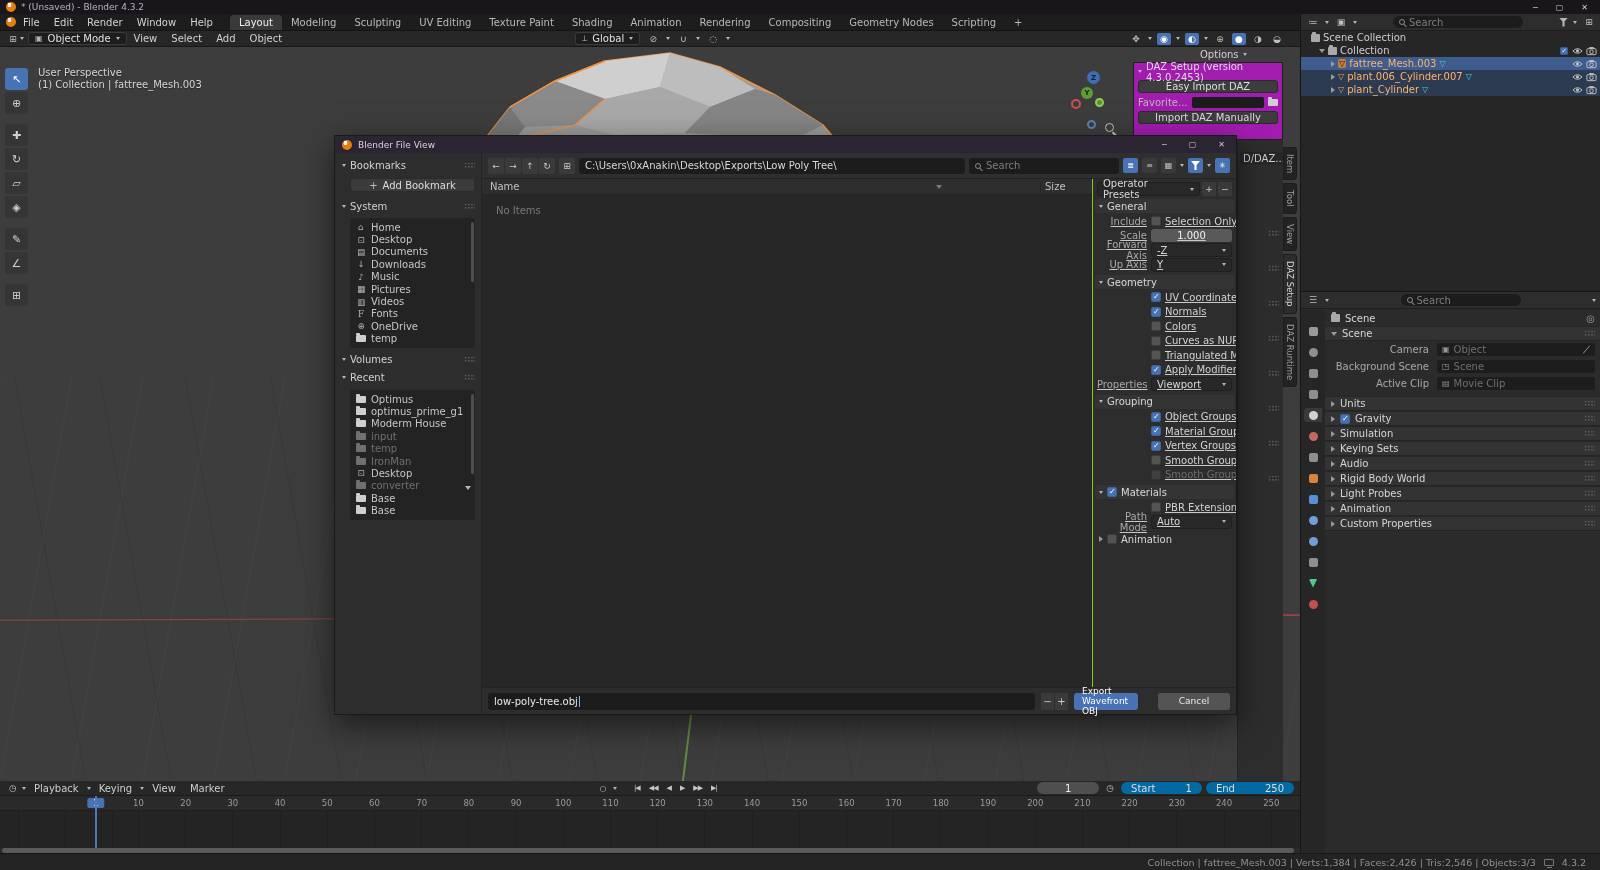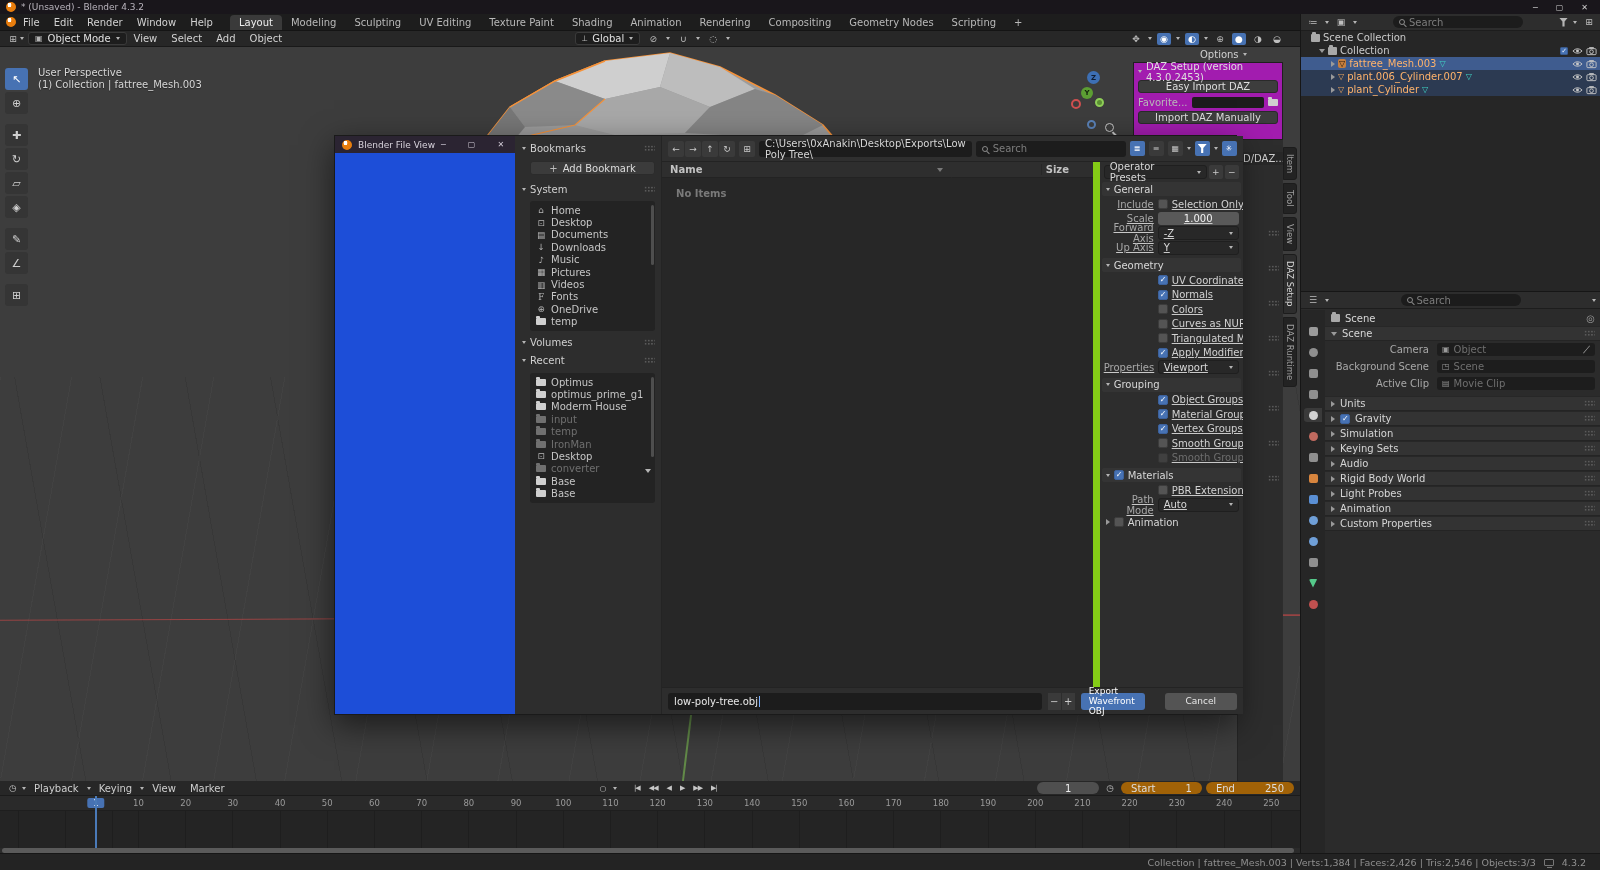--- a/index.html
+++ b/index.html
@@ -110,39 +110,39 @@
   .pr-field .ficon{font-size:8px;color:#9a9a9a;}
 
   
   .timeline{position:absolute;left:0;top:781px;width:1300px;height:72px;background:#242424;}
   .tl-header{height:15px;background:#272727;display:flex;align-items:center;padding:0 6px;gap:2px;border-bottom:1px solid #1b1b1b;}
   .tl-menu{padding:0 6px;color:#cecece;}
   .tl-center{position:absolute;left:596px;top:1px;display:flex;align-items:center;gap:3px;}
   .tbtn{color:#c6c6c6;font-size:7px;letter-spacing:-1px;padding:1px 3px;border-radius:2px;}
   .tl-right{margin-left:auto;display:flex;align-items:center;gap:4px;}
   .tl-field{background:#4f4f4f;border-radius:7px;height:12px;display:flex;align-items:center;justify-content:center;padding:0 10px;color:#f0f0f0;gap:5px;}
-  .tl-field.dark{background:#a16207;color:#ddd;gap:30px;}
+  .tl-field.dark{background:#0369a1;color:#ddd;gap:30px;}
   .tl-ruler{position:relative;height:15px;background:#2a2a2a;border-bottom:1px solid #1e1e1e;}
   .tl-tick{position:absolute;top:2px;transform:translateX(-50%);color:#9a9a9a;font-size:8.5px;}
   .tl-tick.current{background:#4772b3;color:#fff;border-radius:2px;padding:0 6px;}
   .tl-body{position:relative;height:37px;background:#242424;
      background-image:repeating-linear-gradient(90deg,#1e1e1e 0 1px,transparent 1px 47.2px);
      background-position-x:138px;}
   .playhead{position:absolute;left:95px;top:-15px;width:2px;height:52px;background:#4a7ab8;}
   .tl-scroll{height:5px;background:#2a2a2a;position:relative;}
   .tl-scroll .thumb{position:absolute;left:2px;top:0;width:1292px;height:5px;background:#5a5a5a;border-radius:3px;}
   .tl-collapse{position:absolute;right:2px;top:36px;color:#888;font-size:8px;}
 
   
   .statusbar{position:absolute;left:0;top:853px;width:1600px;height:17px;background:#232323;display:flex;align-items:center;justify-content:flex-end;gap:8px;padding:0 14px;color:#8f8f8f;font-size:9.5px;border-top:1px solid #161616;}
   .net-icon{width:10px;height:7px;border:1px solid #777;border-radius:1px;position:relative;}
   .net-icon::after{content:"";position:absolute;left:2px;bottom:-3px;width:5px;height:1px;background:#777;}
 
   
-  .dialog{position:absolute;left:334px;top:135px;width:903px;height:580px;display:flex;flex-direction:row;background:#1d4ed8;box-shadow:0 10px 30px rgba(0,0,0,.55);border:1px solid #1a1a1a;z-index:50;}
+  .dialog{position:absolute;left:334px;top:135px;width:903px;height:580px;display:flex;flex-direction:column;background:#bef264;box-shadow:0 10px 30px rgba(0,0,0,.55);border:1px solid #1a1a1a;z-index:50;}
   .dlg-title{height:17px;background:#2b2432;display:flex;align-items:center;gap:6px;padding:0 7px;color:#d8d3dc;font-size:9px;flex:none;}
   .dlg-ctrl{margin-left:auto;display:flex;gap:22px;align-items:center;color:#cfc9d4;font-size:8px;padding-right:4px;}
   .blogo{width:10px;height:10px;border-radius:50%;background:radial-gradient(circle at 35% 30%,#ffffff 0 20%,#e87d0d 22% 75%,#9c5409 78%);flex:none;}
   .dlg-body{flex:1;display:flex;min-height:0;}
   .dlg-sidebar{width:147px;background:#2d2d2d;border-right:1px solid #242424;padding:6px 6px 4px 7px;display:flex;flex-direction:column;gap:6px;position:relative;}
   .sb-hdr{display:flex;align-items:center;gap:4px;color:#d0d0d0;height:12px;}
   .sb-hdr .grip{margin-left:auto;}
   .sb-btn{background:#3b3b3b;border:1px solid #2b2b2b;border-radius:3px;height:14px;display:flex;align-items:center;justify-content:center;gap:5px;color:#dcdcdc;margin:1px 0 2px 8px;}
   .sb-box{background:#232323;border-radius:3px;margin-left:8px;padding:3px 0 3px 4px;position:relative;}
   .sb-row{height:12.4px;display:flex;align-items:center;gap:5px;color:#c6c6c6;padding-left:2px;}
@@ -158,21 +158,21 @@
   .dlg-right{flex:1;display:flex;flex-direction:column;min-width:0;}
   .dlg-toolbar{height:26px;background:#2f2f2f;display:flex;align-items:center;gap:4px;padding:0 6px;border-bottom:1px solid #232323;flex:none;}
   .nav-grp{display:flex;gap:1px;}
   .nav-btn{width:16px;height:16px;background:#3a3a3a;border-radius:2px;display:flex;align-items:center;justify-content:center;color:#c9c9c9;font-size:9px;}
   .path-field{flex:1;background:#1c1c1c;border-radius:3px;height:16px;display:flex;align-items:center;padding:0 6px;color:#d6d6d6;min-width:0;}
   .search-field{width:150px;background:#1c1c1c;border-radius:3px;height:16px;display:flex;align-items:center;gap:5px;padding:0 6px;color:#7d7d7d;flex:none;}
   .vm-btn{width:15px;height:15px;display:flex;align-items:center;justify-content:center;color:#c6c6c6;background:#3a3a3a;border-radius:2px;font-size:8px;}
   .vm-btn.blue{background:#4772b3;color:#fff;}
   .funnel{width:9px;height:9px;background:#fff;clip-path:polygon(0 0,100% 0,62% 45%,62% 100%,38% 100%,38% 45%);}
   .dlg-mid{flex:1;display:flex;min-height:0;}
-  .dlg-files{flex:1;display:flex;flex-direction:column;min-width:0;border-right:7px solid #84cc16;font-weight:bold;}
+  .dlg-files{flex:1;display:flex;flex-direction:column;min-width:0;border-right:1px solid #84cc16;}
   .cols{height:16px;background:#2e2e2e;display:flex;align-items:center;color:#c2c2c2;border-bottom:1px solid #232323;flex:none;}
   .col-name{flex:1;display:flex;align-items:center;padding:0 8px;}
   .col-date{width:90px;padding:0 4px;border-left:1px solid #262626;margin-top:26px;}
   .col-size{width:52px;padding:0 4px;border-left:1px solid #262626;}
   .filelist{flex:1;background:#272727;position:relative;}
   .no-items{position:absolute;left:14px;top:10px;color:#7a7a7a;}
   .dlg-opts{width:143px;background:#2d2d2d;padding:3px 4px;overflow:hidden;flex:none;}
   .op-presets{display:flex;gap:2px;align-items:center;}
   .dd{background:#282828;border:1px solid #1f1f1f;border-radius:3px;height:14px;display:flex;align-items:center;padding:0 5px;color:#d8d8d8;gap:4px;}
   .dd .caret{margin-left:auto;}

